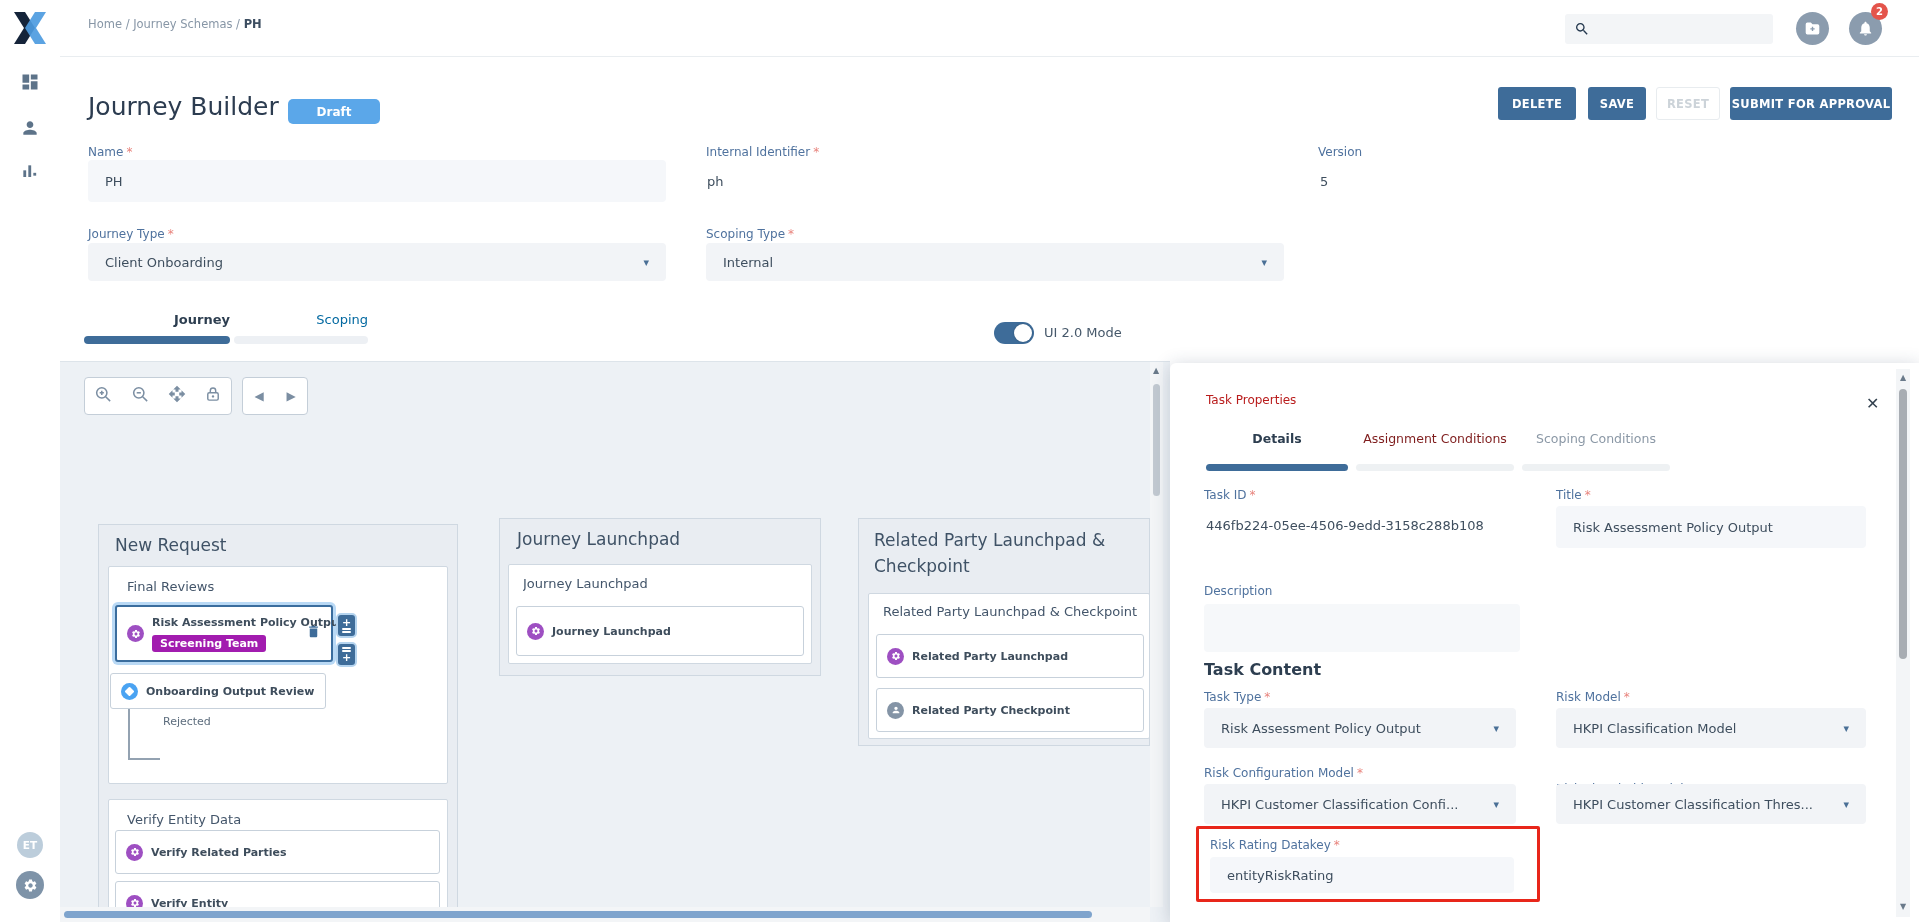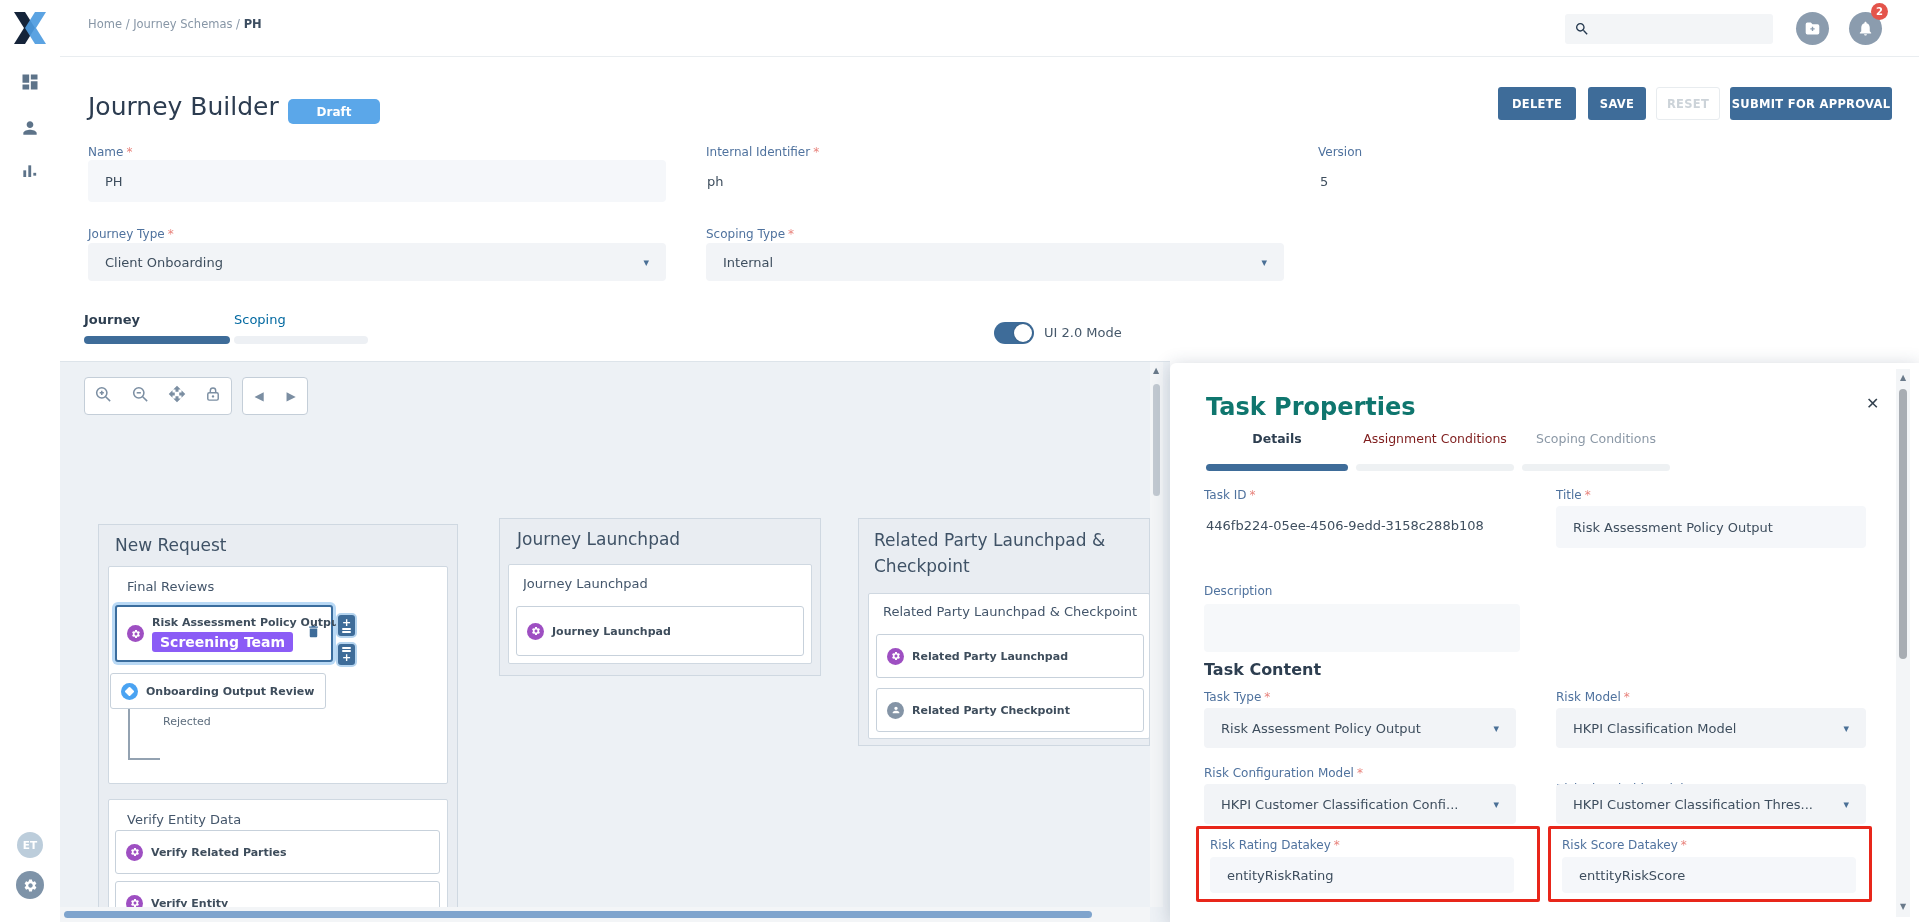--- a/index.html
+++ b/index.html
@@ -28,50 +28,50 @@
   .draft { left:288px; top:99px; width:92px; height:25px; background:#5ba7e9; border-radius:5px; color:#fff; font-size:12px; font-weight:700; display:flex; align-items:center; justify-content:center; }
   .btn { height:33px; border:none; border-radius:3px; background:#3e6c99; color:#fff; font-size:11.5px; font-weight:600; letter-spacing:.3px; font-family:inherit; cursor:pointer; }
   .btn.ghost { background:#fff; border:1px solid #e8ecef; color:#ccd3d9; }
   .lbl { font-size:12px; color:#4f729e; }
   .req { color:#e8837c; margin-left:3px; }
   .val { font-size:13px; color:#3e4e5e; }
   .input { background:#f5f7fa; border-radius:4px; display:flex; align-items:center; padding:0 17px; font-size:13px; color:#3e4e5e; }
   .input input { border:none; background:transparent; outline:none; width:100%; font-size:13px; color:#3e4e5e; font-family:inherit; }
   .dd { background:#f2f4f7; justify-content:space-between; cursor:pointer; }
   .caret { color:#4a6f96; font-size:11px; }
-  .vtab-txt { font-size:13px; text-align:left; }
+  .vtab-txt { font-size:13px; text-align:right; }
   .vtab-bar { height:8px; border-radius:4px; }
 
   
   .toggle { left:994px; top:322px; width:40px; height:22px; border-radius:11px; background:#3e6c99; cursor:pointer; }
   .knob { position:absolute; left:20px; top:2px; width:18px; height:18px; border-radius:50%; background:#fff; box-shadow:0 0 2px rgba(0,0,0,.3); }
 
   
   .canvas { left:60px; top:361px; width:1110px; height:561px; background:#edf1f5; border-top:1px solid #dde4ea; overflow:hidden; }
   .tbgroup { background:#fff; border:1px solid #c4ced8; border-radius:4px; display:flex; align-items:center; justify-content:space-around; }
   .grp { background:#e9edf2; border:1px solid #cfd8e1; }
   .grp-title { font-size:17px; color:#3f5266; }
   .wbox { background:#fff; border:1px solid #cfd8e1; border-radius:2px; }
   .wbox-title { font-size:13px; color:#43556a; white-space:nowrap; overflow:hidden; }
   .node { background:#fff; border:1px solid #c7d1db; border-radius:3px; display:flex; align-items:center; padding:0 10px; gap:8px; }
   .node-t { font-size:11px; font-weight:700; color:#3e4d5c; white-space:nowrap; }
   .cicon { width:17px; height:17px; border-radius:50%; display:flex; align-items:center; justify-content:center; flex:none; }
   .sel { border:2px solid #3a6d9e; box-shadow:0 0 0 3px #b9d9f5; }
-  .teambadge { background:#8b5cf6; border-radius:3px; color:#fff; font-size:14px; font-weight:700; padding:2px 8px; display:inline-block; }
+  .teambadge { background:#a21caf; border-radius:3px; color:#fff; font-size:11px; font-weight:700; padding:2px 8px; display:inline-block; }
   .plusbtn { width:21px; height:25px; background:#3e6c99; border:2px solid #b5d4ef; border-radius:5px; display:flex; flex-direction:column; align-items:center; justify-content:center; gap:1px; cursor:pointer; }
   .plusbtn .bar { width:9px; height:2px; background:#fff; border-radius:1px; }
   .plusbtn .plus { color:#fff; font-size:11px; font-weight:700; line-height:9px; }
   .connector { background:#93a2b1; }
   .sbar-track { background:#f3f5f7; }
   .sbar-arrow { font-size:8px; color:#6a7a8a; line-height:8px; }
   .sbar-thumb { background:#c2c9d1; border-radius:4px; }
 
   
   .panel { left:1170px; top:363px; width:749px; height:559px; background:#fff; border-radius:6px 0 0 0; box-shadow:0 2px 18px rgba(40,60,90,.22); z-index:30; }
-  .p-title { font-size:24px; font-weight:700; color:#0f766e; }
+  .p-title { font-size:12px; font-weight:400; color:#b91c1c; }
   .p-tab { font-size:12.5px; text-align:center; }
   .p-bar { height:7px; border-radius:3.5px; }
   .p-head2 { font-size:16px; font-weight:600; color:#2d3e50; }
   .hl { border:3px solid #e8261a; border-radius:2px; }
   .closex { font-size:16px; color:#33414f; cursor:pointer; background:none; border:none; font-family:inherit; }
 </style>
 </head>
 <body>
 
 <svg width="0" height="0" style="position:absolute">
@@ -374,26 +374,20 @@
       <span>HKPI Customer Classification Thres...</span>
         <span class="caret">▾</span>
     </div>
 
     <div class="abs hl" style="left:26px;top:463px;width:344px;height:76px">
       <div class="abs lbl" style="left:11px;top:9px"><span>Risk Rating Datakey</span><span class="req">*</span></div>
       <div class="abs input" style="left:11px;top:28px;width:304px;height:36px">
         <input value="entityRiskRating" style="">
       </div>
     </div>
-    <div class="abs hl" style="left:378px;top:463px;width:324px;height:76px">
-      <div class="abs lbl" style="left:11px;top:9px"><span>Risk Score Datakey</span><span class="req">*</span></div>
-      <div class="abs input" style="left:11px;top:28px;width:294px;height:36px">
-        <input value="enttityRiskScore" style="">
-      </div>
-    </div>
 
     <div class="abs sbar-track" style="left:726px;top:6px;width:14px;height:548px">
       <div class="abs sbar-arrow" style="left:4px;top:5px">▲</div>
       <div class="abs" style="left:3px;top:20px;width:8px;height:270px;background:#a8adb3;border-radius:4px"></div>
       <div class="abs sbar-arrow" style="left:4px;top:534px">▼</div>
     </div>
   </aside>
 
 </div>
 

